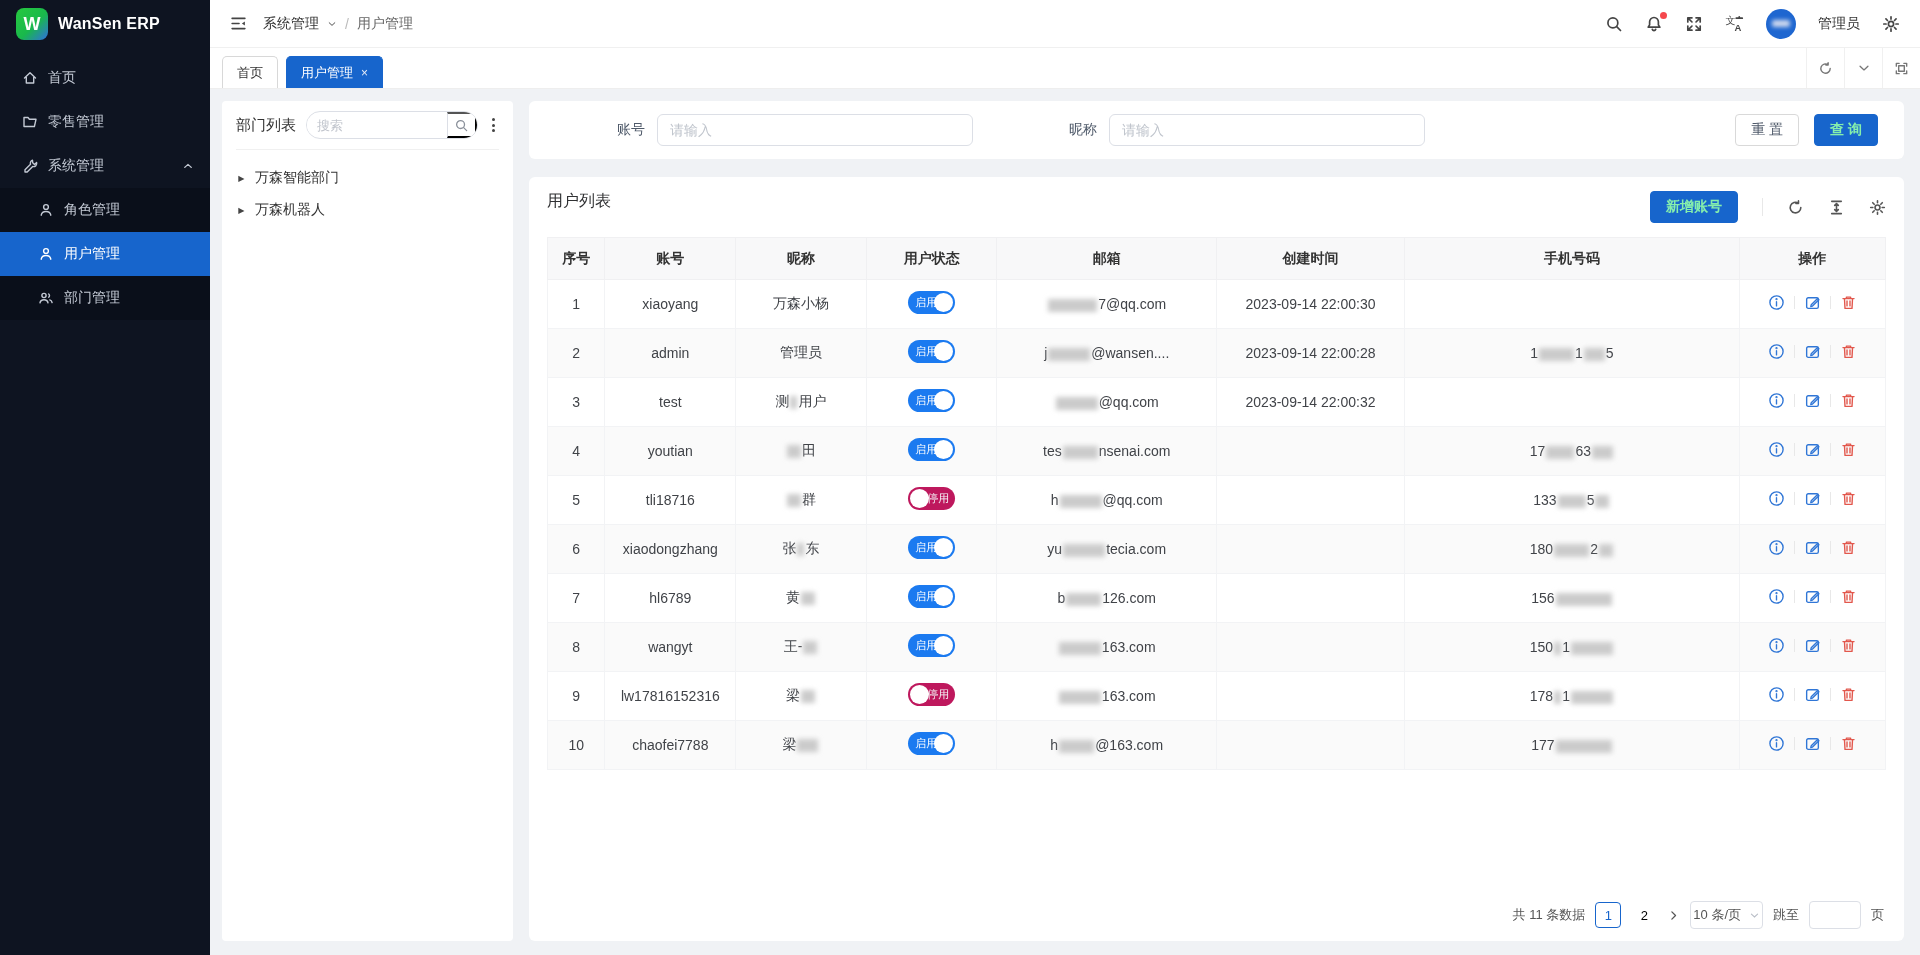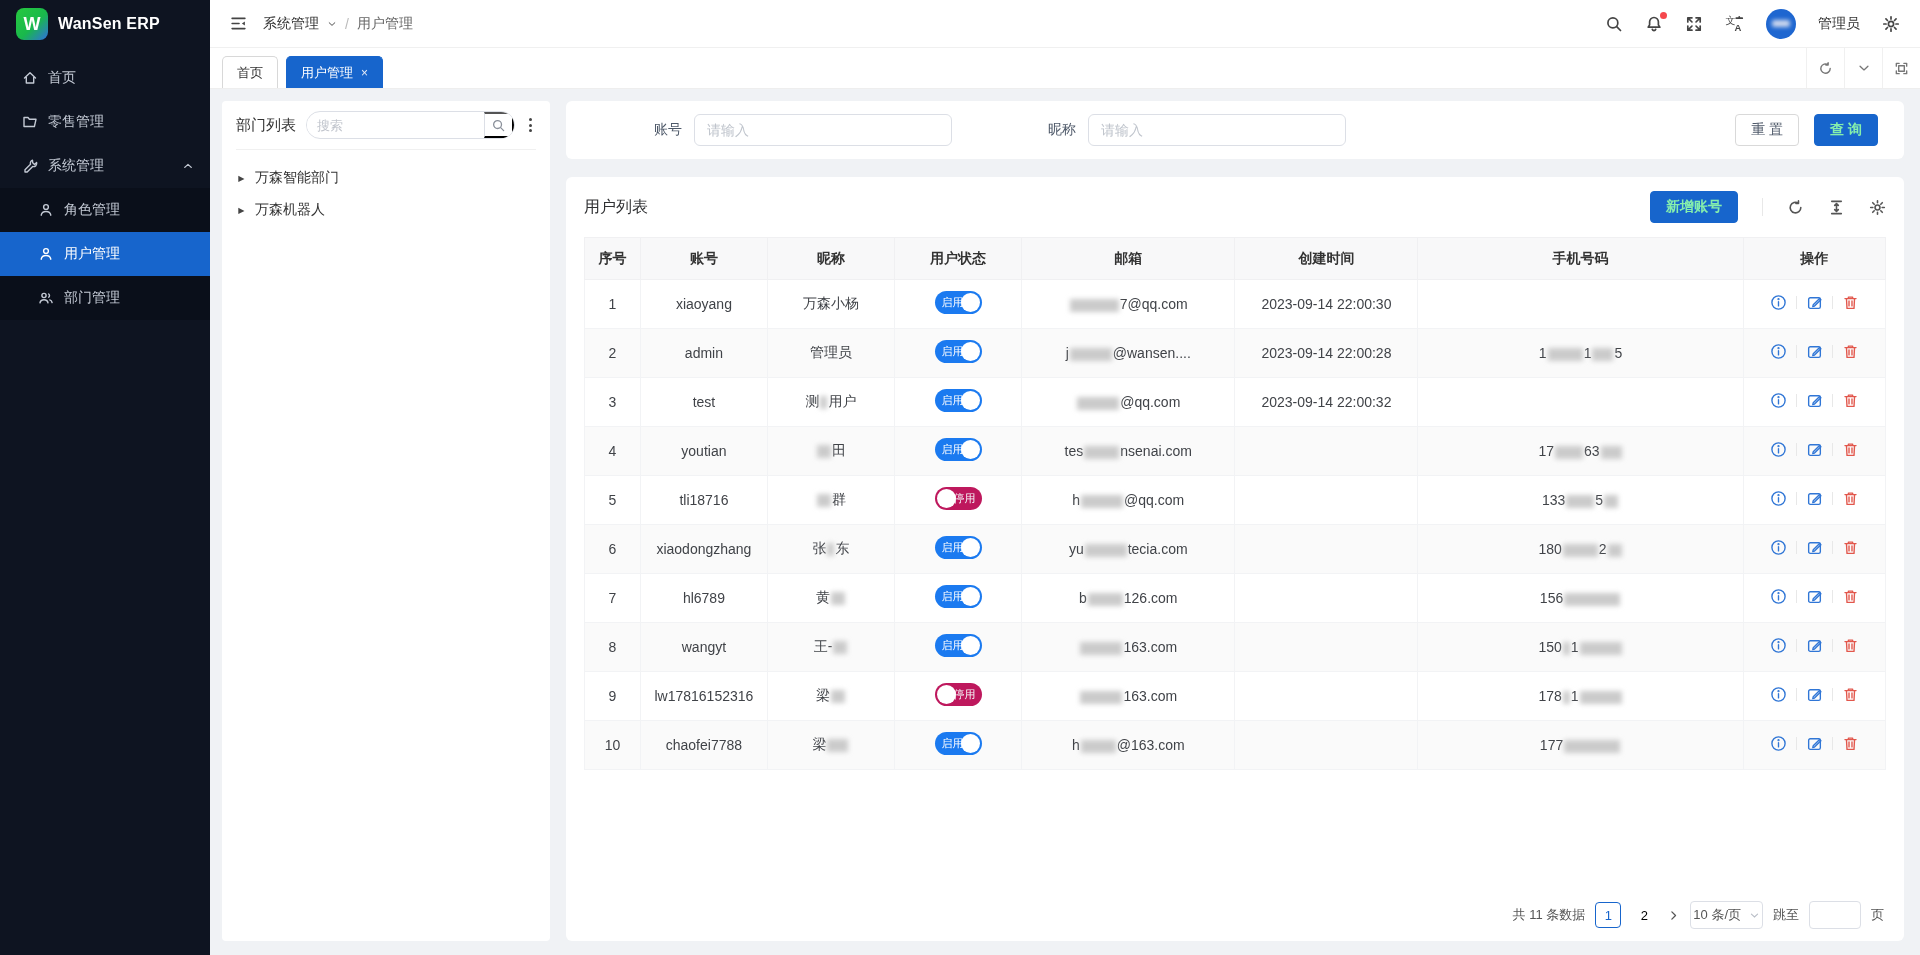--- a/index.html
+++ b/index.html
@@ -45,50 +45,50 @@
   .tab.active { background:#1765cc; border-color:#1765cc; color:#fff; }
   .tab .close { font-size:12px; color:#e6ecf7; }
   .tab-tools { margin-left:auto; display:flex; height:100%; }
   .tab-tool { width:38px; height:100%; display:flex; align-items:center; justify-content:center; border-left:1px solid #f0f0f0; cursor:pointer; }
   .tab-tool svg { stroke:#777; fill:none; stroke-width:1.5; stroke-linecap:round; stroke-linejoin:round; }
 
   
   .content { flex:1; display:flex; gap:16px; padding:12px 16px 14px 12px; overflow:hidden; }
 
   
-  .dept-card { width:328px; background:#fff; border-radius:4px; flex-shrink:0; padding:10px 14px; display:flex; flex-direction:column; }
+  .dept-card { width:291px; background:#fff; border-radius:4px; flex-shrink:0; padding:10px 14px; display:flex; flex-direction:column; }
   .dept-head { display:flex; align-items:center; gap:10px; padding-bottom:10px; border-bottom:1px solid #f0f0f0; }
   .dept-title { font-size:15px; color:#333; }
   .dept-search { flex:1; display:flex; align-items:center; height:28px; border:1px solid #dcdfe6; border-radius:14px; overflow:hidden; }
   .dept-search input { flex:1; border:none; outline:none; padding:0 10px; font-size:13px; min-width:0; font-family:inherit; }
   .dept-search input::placeholder { color:#c0c4cc; }
   .dept-search-btn { width:30px; height:100%; border-left:1px solid #dcdfe6; background:#fff; display:flex; align-items:center; justify-content:center; cursor:pointer; }
   .more-dots { display:flex; flex-direction:column; gap:2.5px; padding:4px; cursor:pointer; }
   .more-dots i { width:3px; height:3px; background:#444; border-radius:50%; }
   .tree { padding:12px 4px 0 2px; }
   .tree-item { display:flex; align-items:center; gap:10px; height:32px; cursor:pointer; font-size:14px; color:#333; }
   .tree-caret { font-size:9px; color:#444; transform:scale(.9); }
 
   
   .right-col { flex:1; min-width:0; display:flex; flex-direction:column; gap:18px; }
   .filter-card { background:#fff; border-radius:6px; height:58px; display:flex; align-items:center; padding:0 26px; flex-shrink:0; }
   .field { display:flex; align-items:center; gap:12px; }
   .field label { color:#4e5969; }
-  .field input { width:258px; height:32px; border:1px solid #dcdfe6; border-radius:6px; padding:0 12px; font-size:14px; outline:none; font-family:inherit; }
+  .field input { width:316px; height:32px; border:1px solid #dcdfe6; border-radius:6px; padding:0 12px; font-size:14px; outline:none; font-family:inherit; }
   .field input::placeholder { color:#bfc4cc; }
   .field-1 { margin-left:62px; }
   .field-2 { margin-left:96px; }
   .filter-btns { margin-left:auto; display:flex; gap:15px; }
   .btn { height:32px; border-radius:4px; font-size:14px; cursor:pointer; padding:0 15px; font-family:inherit; }
   .btn-plain { background:#fff; border:1px solid #d9d9d9; color:#4e5969; }
   .btn-primary { background:#1765cc; border:1px solid #1765cc; color:#86efac;font-weight:bold; }
 
   
   .table-card { background:#fff; border-radius:6px; flex:1; padding:14px 18px; position:relative; min-height:0; }
-  .list-head { display:flex; align-items:center; }
+  .list-head { display:flex; align-items:flex-start; }
   .list-title { font-size:16px; color:#303133; }
   .list-tools { margin-left:auto; display:flex; align-items:center; gap:24px;padding-left:32px; }
   .tool-div { width:1px; height:18px; background:#e8e8e8; }
   .list-tools svg { stroke:#555; fill:none; stroke-width:1.5; stroke-linecap:round; stroke-linejoin:round; cursor:pointer; }
 
   table { width:100%; border-collapse:collapse; margin-top:14px; table-layout:fixed; }
   th { height:42px; background:#f8f8f9; font-weight:bold; font-size:14px; color:#333; border:1px solid #f0f0f2; }
   td { height:49px; text-align:center; font-size:14px; color:#404348; border:1px solid #f2f3f5; background:#fff; overflow:hidden; white-space:nowrap; }
   tr:nth-child(even) td { background:#fafafa; }
 

